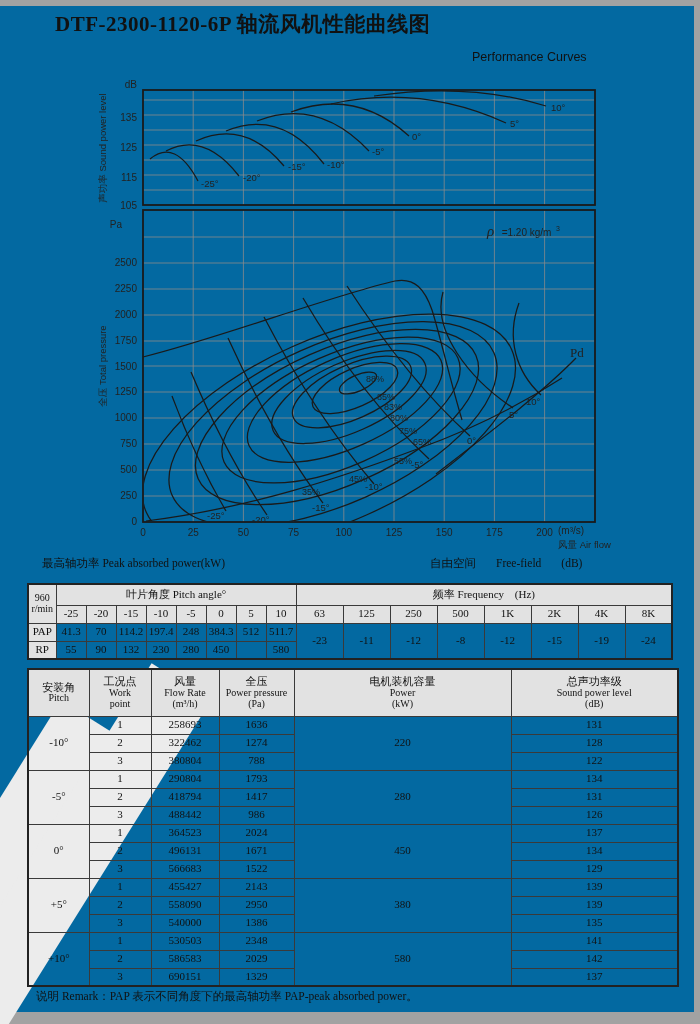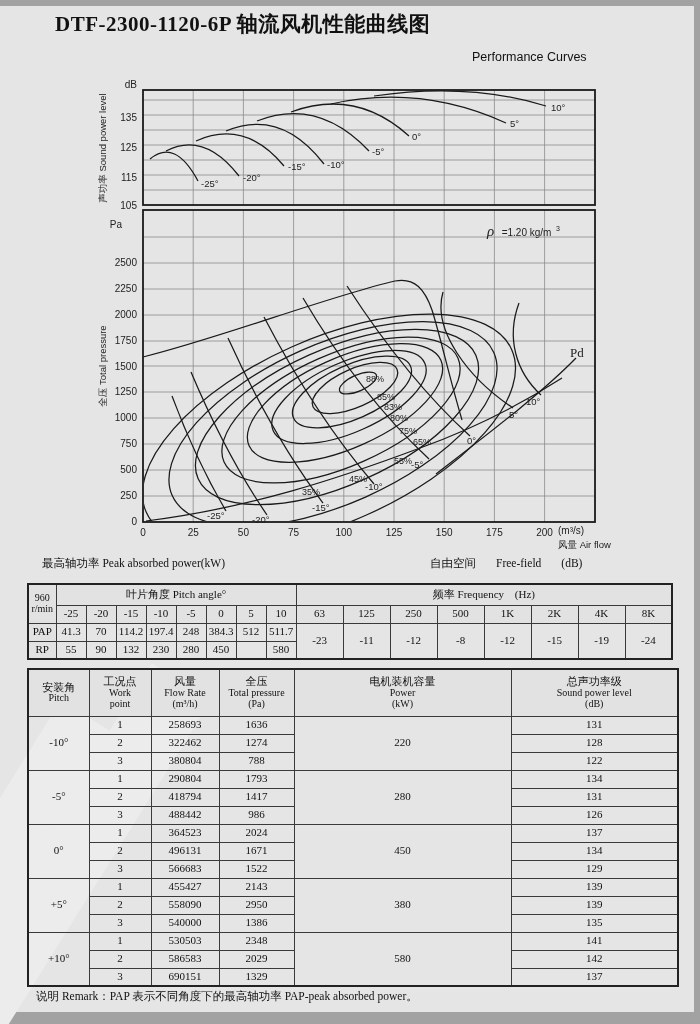--- a/index.html
+++ b/index.html
@@ -1,16 +1,16 @@
 <!DOCTYPE html>
 <html><head>
 <meta charset="utf-8">
 <style>
   html,body{margin:0;padding:0;}
-  .page{position:relative;width:700px;height:1024px;background:#e5e5e5;overflow:hidden;
+  .page{position:relative;width:700px;height:1024px;background:#0369a1;overflow:hidden;
         font-family:"Liberation Serif",serif;color:#111;}
   .abs{position:absolute;}
   .edge{background:#a2a2a2;}
   .wm{background:#ececec;}
   .title{font-size:21px;font-weight:bold;letter-spacing:0.5px;font-family:"Liberation Serif",serif;}
   .subtitle{font-size:12.5px;font-family:"Liberation Sans",sans-serif;}
   .seclabel{font-size:11.5px;}
   .ff span{margin-right:20px;}
   svg text{font-family:"Liberation Sans",sans-serif;fill:#222;}
   .tick{font-size:10px;}
@@ -276,21 +276,21 @@
         <div class="small">Work</div>
         <div class="small">point</div>
       </td>
       <td class="hd">
         <div>风量</div>
         <div class="small">Flow Rate</div>
         <div class="small">(m³/h)</div>
       </td>
       <td class="hd">
         <div>全压</div>
-        <div class="small">Total pressure</div>
+        <div class="small">Power pressure</div>
         <div class="small">(Pa)</div>
       </td>
       <td class="hd">
         <div>电机装机容量</div>
         <div class="small">Power</div>
         <div class="small">(kW)</div>
       </td>
       <td class="hd">
         <div>总声功率级</div>
         <div class="small">Sound power level</div>

